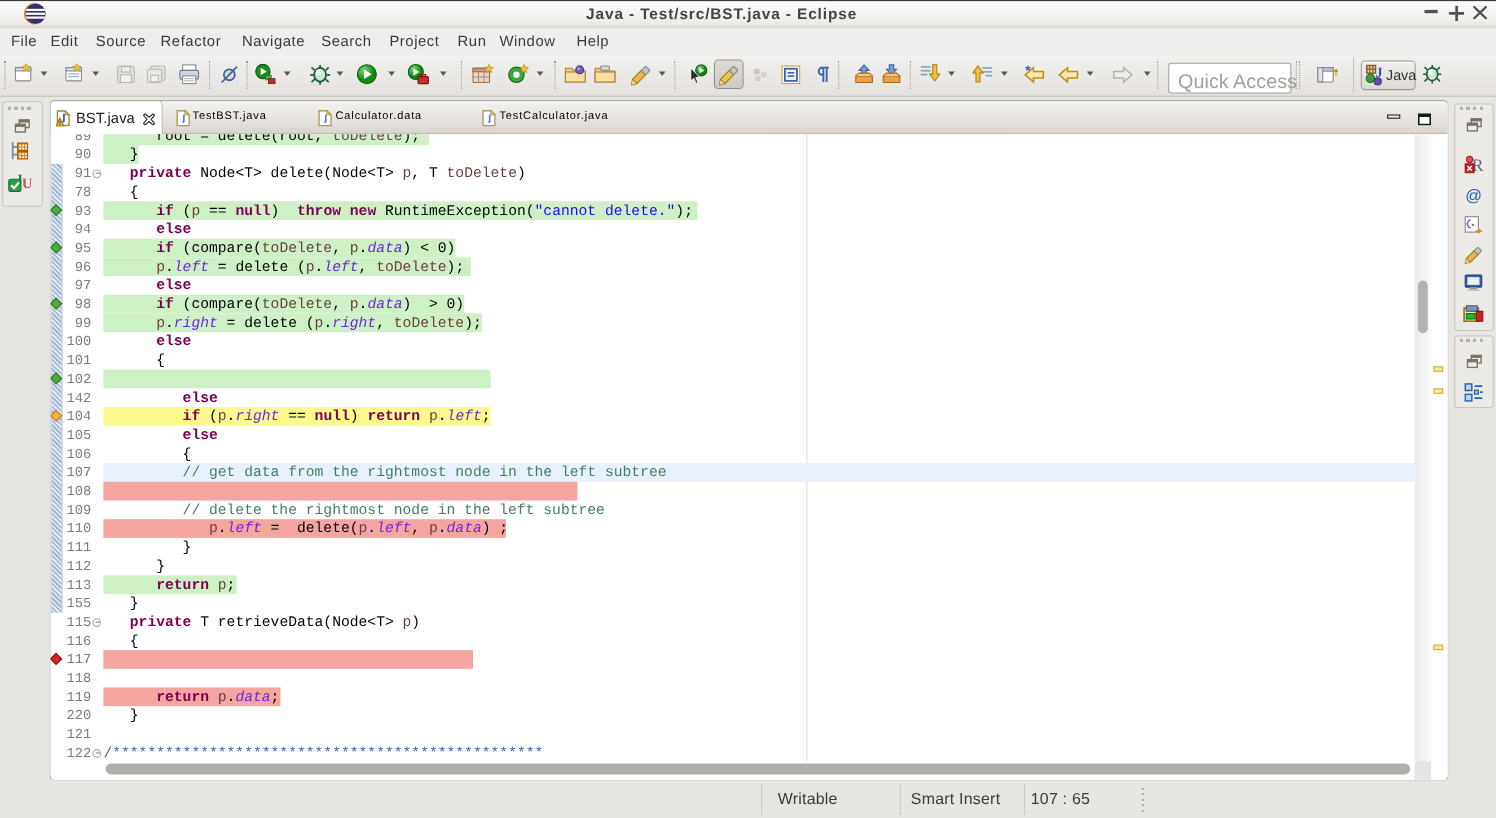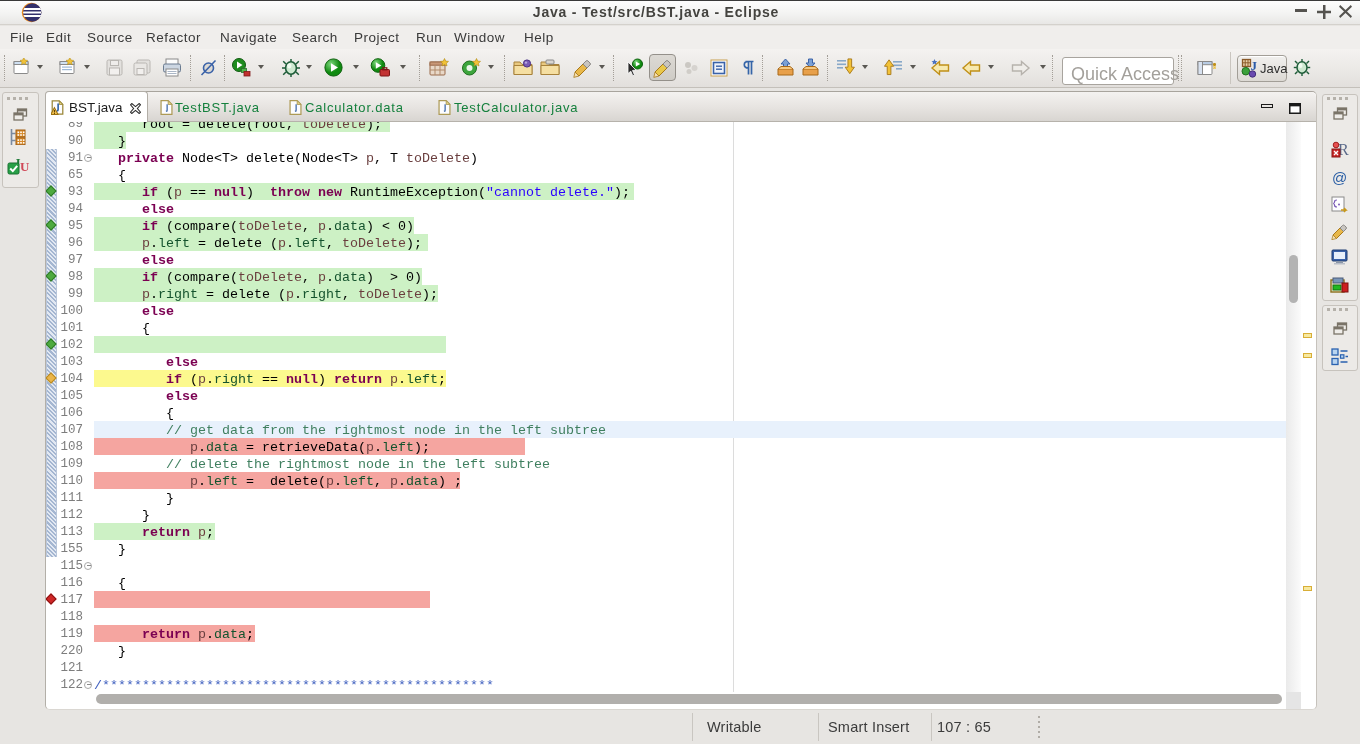--- a/index.html
+++ b/index.html
@@ -26,35 +26,35 @@
   border-top:4px solid #5a5853; }
 
 #edwrap { position:absolute; left:45px; top:91px; width:1272px; height:619px;
   background:#fff; border:1px solid; border-color:#a8a49d #c6c2bc #dad7d2 #b3afa8; border-radius:5px; }
 #tabstrip { position:absolute; left:0; top:0; width:1270px; height:30px;
   background:linear-gradient(#f4f2f0, #e6e3e0 55%, #d8d5d1);
   border-bottom:1px solid #b6b2ab; border-radius:5px 5px 0 0; }
 #activetab { position:absolute; left:-1px; top:-1px; width:103px; height:32px;
   background:#fff; border:1px solid #b2aea7; border-bottom:none; border-radius:4px 4px 0 0; }
 .tabicon { position:absolute; top:8px; width:13px; height:15px; }
-.tablabel { position:absolute; top:7.5px; font-size:13px; letter-spacing:0.8px; color:#15803d; }
+.tablabel { position:absolute; top:7.5px; font-size:10px; letter-spacing:0.8px; color:#000000; }
 #edbody { position:absolute; left:0; top:30px; width:1270px; height:587px;
   overflow:hidden; background:#fff; border-radius:0 0 5px 5px;
   font-family:"Liberation Mono", monospace; }
 .row { position:absolute; left:0; width:1270px; height:17px; }
 .band { position:absolute; left:48px; top:0; height:17px; }
 .num { position:absolute; left:0px; top:2px; width:37px; text-align:right;
   font-size:12.5px; line-height:14px; color:#7d7d7d; }
 .code { position:absolute; left:48px; top:1.5px; font-size:13.34px; line-height:15px;
   white-space:pre; color:#000; }
 .k { color:#7B0052; font-weight:bold; }
 .s { color:#2A00FF; }
 .c { color:#3F7F5F; }
 .j { color:#3F5FBF; }
-.f { color:#14532d; }
+.f { color:#6d28d9;font-style:italic; }
 .p { color:#6A3E3E; }
 .fold { position:absolute; left:38px; top:4.5px; width:8px; height:8px; border:1px solid #a9a9a9;
   border-radius:50%; background:#fff; }
 .fold::after { content:""; position:absolute; left:1.5px; top:2.9px; width:4px; height:1px; background:#8a8a8a; }
 .dia { position:absolute; left:1px; top:4px; width:8px; height:8px; transform:rotate(45deg); }
 #rangeind { position:absolute; left:0; top:27px; width:11px; height:408px;
   background:repeating-linear-gradient(45deg, #a4b6d1 0 1.5px, #e2e8f2 1.5px 3px);
   border-left:1px solid #b9c6da; border-right:1px solid #b9c6da; }
 #printmargin { position:absolute; left:687px; top:0; width:1px; height:570px; background:#dcdcdc; }
 
@@ -383,21 +383,21 @@
             <div class="band" style="width:32px;background:#cdf1c5"></div>
             <div class="num">90</div>
             <div class="code">   }</div>
           </div>
       <div class="row" style="top:27px">
             <div class="num">91</div>
             <div class="fold"></div>
             <div class="code">   <span class="k">private</span> Node&lt;T&gt; delete(Node&lt;T&gt; <span class="p">p</span>, T <span class="p">toDelete</span>)</div>
           </div>
       <div class="row" style="top:44px">
-            <div class="num">65</div>
+            <div class="num">78</div>
             <div class="code">   {</div>
           </div>
       <div class="row" style="top:61px">
             <div class="band" style="width:540px;background:#cdf1c5"></div>
             <div class="num">93</div>
             <div class="code">      <span class="k">if</span> (<span class="p">p</span> == <span class="k">null</span>)  <span class="k">throw</span> <span class="k">new</span> RuntimeException(<span class="s">"cannot delete."</span>);</div>
           </div>
       <div class="row" style="top:78px">
             <div class="num">94</div>
             <div class="code">      <span class="k">else</span></div>
@@ -432,21 +432,21 @@
           </div>
       <div class="row" style="top:197px">
             <div class="num">101</div>
             <div class="code">      {</div>
           </div>
       <div class="row" style="top:214px">
             <div class="band" style="width:352px;background:#cdf1c5"></div>
             <div class="num">102</div>
           </div>
       <div class="row" style="top:231px">
-            <div class="num">103</div>
+            <div class="num">142</div>
             <div class="code">         <span class="k">else</span></div>
           </div>
       <div class="row" style="top:248px">
             <div class="band" style="width:352px;background:#fcf98e"></div>
             <div class="num">104</div>
             <div class="code">         <span class="k">if</span> (<span class="p">p</span>.<span class="f">right</span> == <span class="k">null</span>) <span class="k">return</span> <span class="p">p</span>.<span class="f">left</span>;</div>
           </div>
       <div class="row" style="top:265px">
             <div class="num">105</div>
             <div class="code">         <span class="k">else</span></div>
@@ -456,21 +456,20 @@
             <div class="code">         {</div>
           </div>
       <div class="row" style="top:299px">
             <div class="band" style="width:1192px;background:#e8f1fc"></div>
             <div class="num">107</div>
             <div class="code">         <span class="c">// get data from the rightmost node in the left subtree</span></div>
           </div>
       <div class="row" style="top:316px">
             <div class="band" style="width:431px;background:#f5a5a0"></div>
             <div class="num">108</div>
-            <div class="code">            <span class="p">p</span>.<span class="f">data</span> = retrieveData(<span class="p">p</span>.<span class="f">left</span>);</div>
           </div>
       <div class="row" style="top:333px">
             <div class="num">109</div>
             <div class="code">         <span class="c">// delete the rightmost node in the left subtree</span></div>
           </div>
       <div class="row" style="top:350px">
             <div class="band" style="width:366px;background:#f5a5a0"></div>
             <div class="num">110</div>
             <div class="code">            <span class="p">p</span>.<span class="f">left</span> =  delete(<span class="p">p</span>.<span class="f">left</span>, <span class="p">p</span>.<span class="f">data</span>) ;</div>
           </div>
@@ -487,20 +486,21 @@
             <div class="num">113</div>
             <div class="code">      <span class="k">return</span> <span class="p">p</span>;</div>
           </div>
       <div class="row" style="top:418px">
             <div class="num">155</div>
             <div class="code">   }</div>
           </div>
       <div class="row" style="top:435px">
             <div class="num">115</div>
             <div class="fold"></div>
+            <div class="code">   <span class="k">private</span> T retrieveData(Node&lt;T&gt; <span class="p">p</span>)</div>
           </div>
       <div class="row" style="top:452px">
             <div class="num">116</div>
             <div class="code">   {</div>
           </div>
       <div class="row" style="top:469px">
             <div class="band" style="width:336px;background:#f5a5a0"></div>
             <div class="num">117</div>
           </div>
       <div class="row" style="top:486px">

